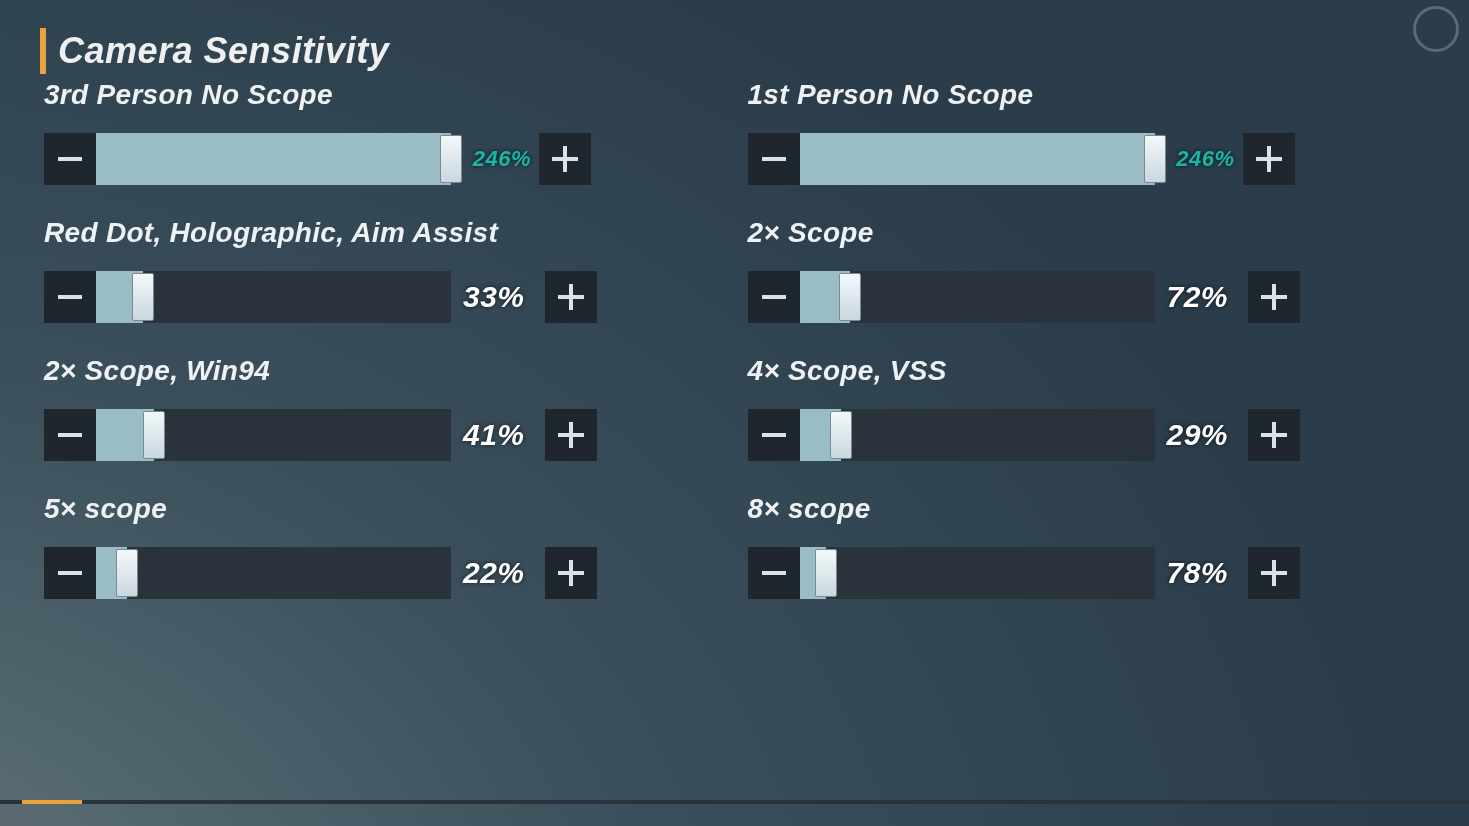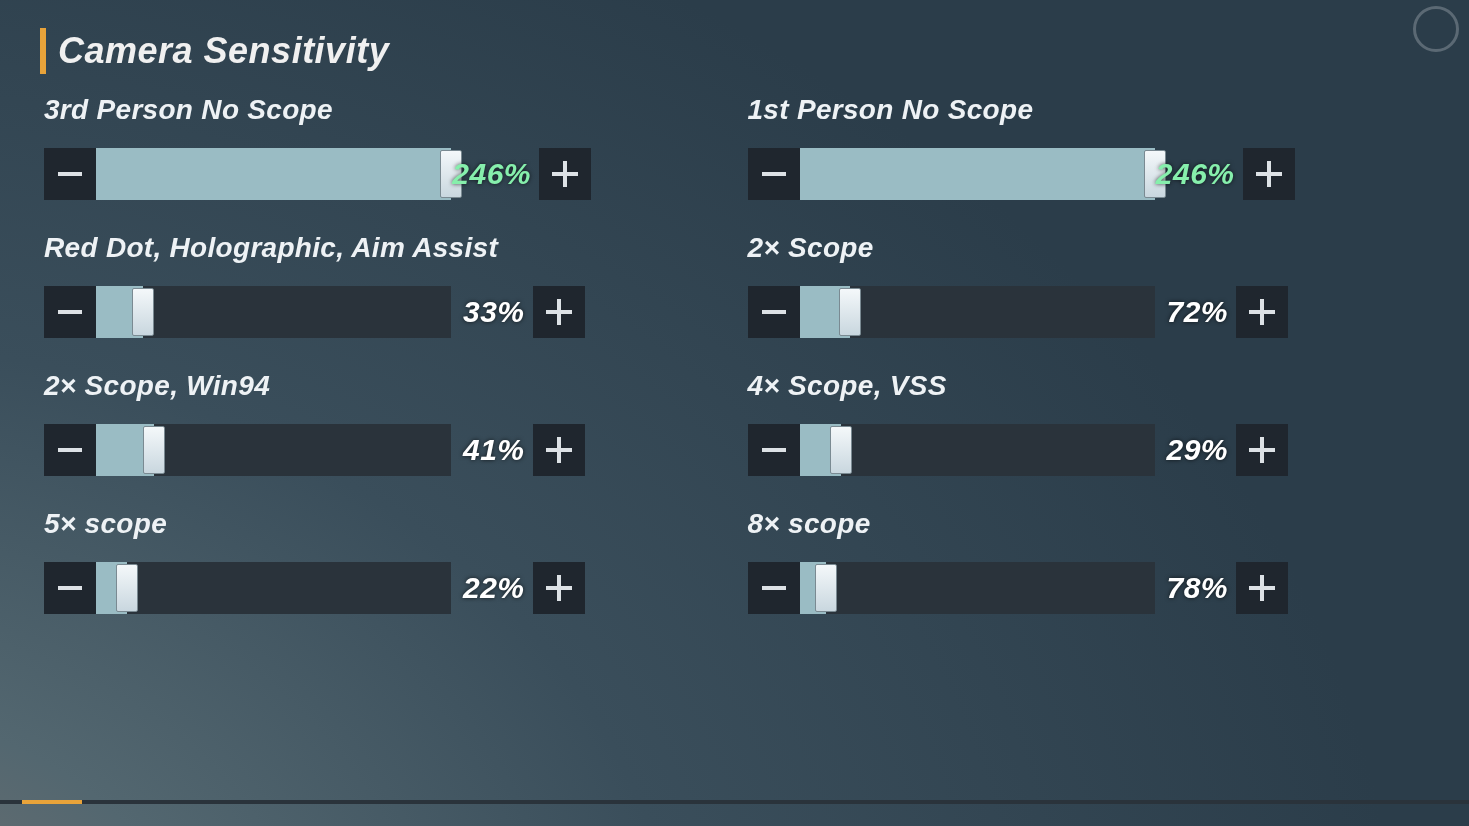--- a/index.html
+++ b/index.html
@@ -19,21 +19,21 @@
   .panel {
     position: relative;
     width: 100%;
     height: 100%;
     padding: 28px 40px 0 40px;
   }
   
   .header {
     display: flex;
     align-items: center;
-    margin-bottom: 20px;
+    margin-bottom: 5px;
   }
   .accent-bar {
     width: 6px;
     height: 46px;
     background: #e8a33a;
     margin-right: 12px;
   }
   .title {
     font-size: 36px;
     font-weight: bold;
@@ -113,35 +113,35 @@
     border: 1px solid #7a8a92;
     border-radius: 2px;
     transform: translateX(-11px);
   }
   .val {
     font-size: 30px;
     font-weight: bold;
     font-style: italic;
     color: #ffffff;
     text-shadow: 0 0 4px rgba(0,0,0,0.7);
-    padding: 0 8px 0 12px;
+    padding: 0 20px 0 12px;
     min-width: 78px;
     text-align: right;
     letter-spacing: 0.5px;
   }
   
   .val-over {
     position: absolute;
     right: -80px;
     top: 50%;
     transform: translateY(-50%);
-    font-size: 30px;
+    font-size: 22px;
     font-weight: bold;
     font-style: italic;
-    color: #86efac;
+    color: #14b8a6;
     text-shadow: 0 0 4px rgba(0,0,0,0.7);
     letter-spacing: 0.5px;
     pointer-events: none;
   }
   .plus-shift {
     margin-left: 88px;
   }
   
   .hscroll {
     position: absolute;

